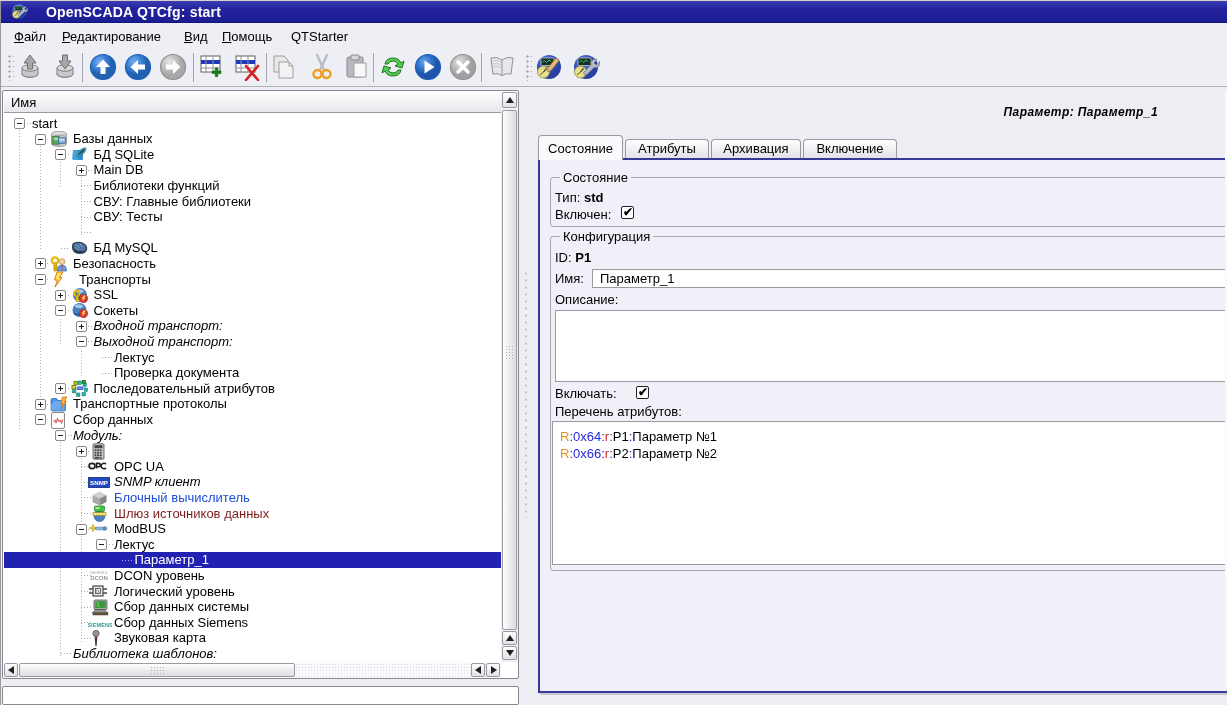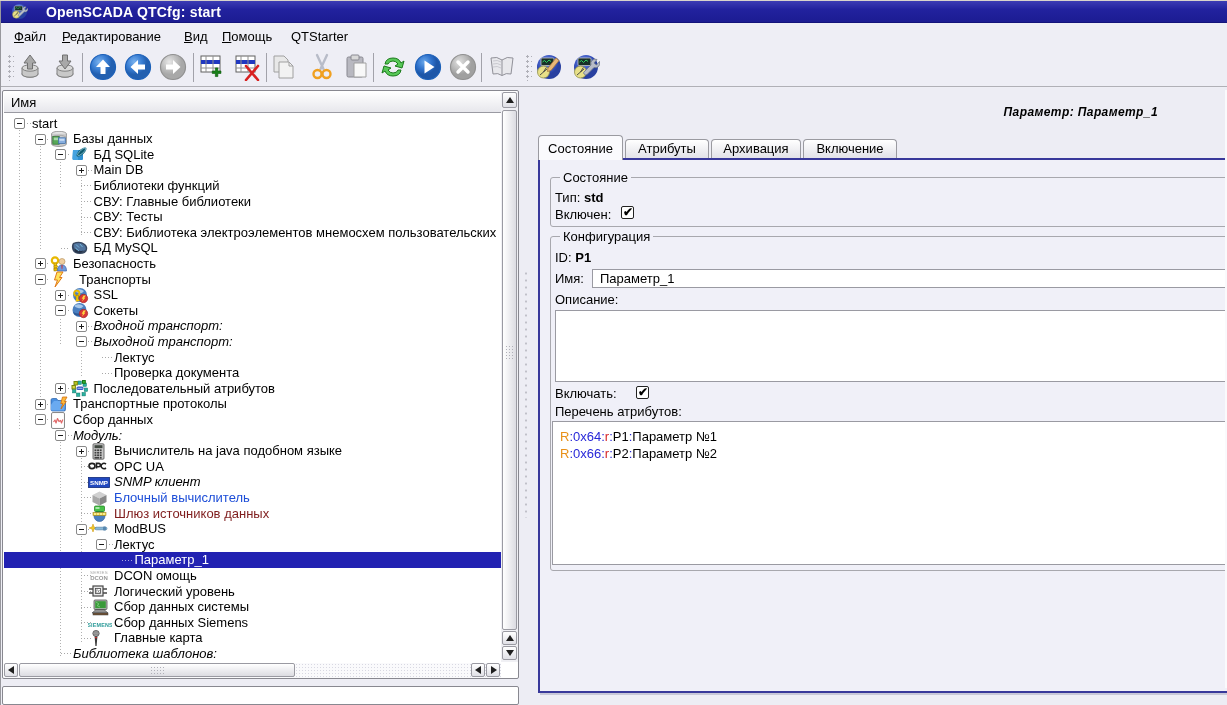--- a/index.html
+++ b/index.html
@@ -270,21 +270,20 @@
         <i class="v"></i>
       </div>
 <div class="tt" style="left:89.5px;top:162.4px;color:#000000;">Main DB</div>
 <div class="hd" style="left:76.0px;top:185.3px;width:12.5px;background-image:radial-gradient(circle, #a8a8a8 0.55px, transparent 0.7px);"></div>
 <div class="tt" style="left:89.5px;top:178.0px;color:#000000;">Библиотеки функций</div>
 <div class="hd" style="left:76.0px;top:200.9px;width:12.5px;background-image:radial-gradient(circle, #a8a8a8 0.55px, transparent 0.7px);"></div>
 <div class="tt" style="left:89.5px;top:193.6px;color:#000000;">СВУ: Главные библиотеки</div>
 <div class="hd" style="left:76.0px;top:216.5px;width:12.5px;background-image:radial-gradient(circle, #a8a8a8 0.55px, transparent 0.7px);"></div>
 <div class="tt" style="left:89.5px;top:209.2px;color:#000000;">СВУ: Тесты</div>
 <div class="hd" style="left:76.0px;top:232.1px;width:12.5px;background-image:radial-gradient(circle, #a8a8a8 0.55px, transparent 0.7px);"></div>
-<div class="tt" style="left:89.5px;top:224.8px;color:#000000;">СВУ: Библиотека электроэлементов мнемосхем пользовательских</div>
 <div class="hd" style="left:55.5px;top:247.7px;width:10.5px;background-image:radial-gradient(circle, #a8a8a8 0.55px, transparent 0.7px);"></div>
 <div style="position:absolute;left:66.5px;top:240.0px;width:18px;height:17px;"><svg width="18" height="16" viewBox="0 0 18 16">
 <path d="M2 3 q7 -3 12 1 q3 2.5 2 6 q-1 4 -7 4 q-6 0 -7.5 -4 q-1.5 -4 0.5 -7z" fill="#37475f"></path>
 <path d="M3 4 q6 -2.5 10 1 q2.5 2 1.5 5 q-4 2 -9 0 q-4 -2 -2.5 -6z" fill="#51749e"></path>
 <path d="M4 9 q4 3 8 1.5 l-1.5 2 q-4 1 -6.5 -1z" fill="#243248"></path>
 <path d="M5 4.5 l3 3 m1 -3.5 l2.5 3 m-7 1 l3.5 3" stroke="#7ec8e8" stroke-width="0.8" fill="none"></path>
 </svg></div>
 <div class="tt" style="left:89.5px;top:240.4px;color:#000000;">БД MySQL</div>
 <div class="hd" style="left:42.0px;top:263.3px;width:3.5px;background-image:radial-gradient(circle, #a8a8a8 0.55px, transparent 0.7px);"></div>
 <div class="exp" style="left:30.5px;top:258.3px;">
@@ -413,21 +412,20 @@
 <rect x="3.5" y="8.9" width="1.9" height="1.7"></rect>
             <rect x="6.1" y="8.9" width="1.9" height="1.7"></rect>
             <rect x="8.7" y="8.9" width="1.9" height="1.7"></rect>
 <rect x="3.5" y="11.4" width="1.9" height="1.7"></rect>
             <rect x="6.1" y="11.4" width="1.9" height="1.7"></rect>
             <rect x="8.7" y="11.4" width="1.9" height="1.7"></rect>
 <rect x="3.5" y="13.9" width="4.5" height="1.7"></rect>
             <rect x="8.7" y="13.9" width="1.9" height="1.7"></rect>
 </g>
 </svg></div>
-<div class="tt" style="left:110.0px;top:443.2px;color:#000000;">Вычислитель на java подобном языке</div>
 <div class="hd" style="left:76.0px;top:466.1px;width:10.5px;background-image:radial-gradient(circle, #a8a8a8 0.55px, transparent 0.7px);"></div>
 <div style="position:absolute;left:84.0px;top:458.4px;width:18px;height:17px;"><svg width="20" height="12" viewBox="0 0 20 12">
 <ellipse cx="4" cy="6" rx="3" ry="2.6" fill="none" stroke="#202020" stroke-width="1.6"></ellipse>
 <path d="M8.5 8.6 V3.4 h2.2 a1.7 1.7 0 0 1 0 3.4 h-2.2" fill="none" stroke="#202020" stroke-width="1.6"></path>
 <path d="M18 4 a3 2.6 0 1 0 0 4" fill="none" stroke="#202020" stroke-width="1.6"></path>
 </svg></div>
 <div class="tt" style="left:110.0px;top:458.8px;color:#000000;">OPC UA</div>
 <div class="hd" style="left:76.0px;top:481.7px;width:10.5px;background-image:radial-gradient(circle, #a8a8a8 0.55px, transparent 0.7px);"></div>
 <div style="position:absolute;left:84.0px;top:474.0px;width:18px;height:17px;"><svg width="22" height="11" viewBox="0 0 22 11">
 <rect x="0.5" y="0.5" width="21" height="10" fill="#2048c0" stroke="#102878" stroke-width="0.8"></rect>
@@ -470,21 +468,21 @@
       </div>
 <div class="tt" style="left:110.0px;top:536.8px;color:#000000;">Лектус</div>
 <div style="position:absolute;left:0;top:552.4px;width:100%;height:16px;background:#2222b2;"></div>
 <div class="hd" style="left:117.0px;top:559.7px;width:12.5px;opacity:.9;background-image:radial-gradient(circle, #b8b8e8 0.55px, transparent 0.7px);"></div>
 <div class="tt" style="left:130.5px;top:552.4px;color:#ffffff;">Параметр_1</div>
 <div class="hd" style="left:76.0px;top:575.3px;width:10.5px;background-image:radial-gradient(circle, #a8a8a8 0.55px, transparent 0.7px);"></div>
 <div style="position:absolute;left:84.0px;top:567.6px;width:18px;height:17px;"><svg width="22" height="13" viewBox="0 0 22 13">
 <text x="11" y="5" font-family="Liberation Sans, sans-serif" font-size="4.4" fill="#a8a8a8" text-anchor="middle" letter-spacing="0.3">SERIES</text>
 <text x="11" y="11" font-family="Liberation Sans, sans-serif" font-size="6" font-weight="bold" fill="#989898" text-anchor="middle">DCON</text>
 </svg></div>
-<div class="tt" style="left:110.0px;top:568.0px;color:#000000;">DCON омощь</div>
+<div class="tt" style="left:110.0px;top:568.0px;color:#000000;">DCON уровень</div>
 <div class="hd" style="left:76.0px;top:590.9px;width:10.5px;background-image:radial-gradient(circle, #a8a8a8 0.55px, transparent 0.7px);"></div>
 <div style="position:absolute;left:84.0px;top:583.2px;width:18px;height:17px;"><svg width="20" height="16" viewBox="0 0 20 16">
 <rect x="5" y="3" width="10" height="10" fill="#e8e8e8" stroke="#484848" stroke-width="1.2"></rect>
 <rect x="7.5" y="5.5" width="5" height="5" fill="#ffffff" stroke="#484848" stroke-width="0.8"></rect>
 <path d="M1 6 h4 M1 10 h4 M15 6 h4 M15 10 h4" stroke="#484848" stroke-width="1.6"></path>
 <text x="10" y="9.8" font-family="Liberation Sans, sans-serif" font-size="4.5" fill="#404040" text-anchor="middle">fx</text>
 </svg></div>
 <div class="tt" style="left:110.0px;top:583.6px;color:#000000;">Логический уровень</div>
 <div class="hd" style="left:76.0px;top:606.5px;width:10.5px;background-image:radial-gradient(circle, #a8a8a8 0.55px, transparent 0.7px);"></div>
 <div style="position:absolute;left:87.0px;top:598.8px;width:18px;height:17px;"><svg width="19" height="17" viewBox="0 0 19 17">
@@ -500,21 +498,21 @@
 <text x="12" y="6.8" font-family="Liberation Sans, sans-serif" font-size="5.4" font-weight="bold" fill="#2b9a98" text-anchor="middle" letter-spacing="0.2">SIEMENS</text>
 </svg></div>
 <div class="tt" style="left:110.0px;top:614.8px;color:#000000;">Сбор данных Siemens</div>
 <div class="hd" style="left:76.0px;top:637.7px;width:10.5px;background-image:radial-gradient(circle, #a8a8a8 0.55px, transparent 0.7px);"></div>
 <div style="position:absolute;left:87.0px;top:630.0px;width:18px;height:17px;"><svg width="10" height="17" viewBox="0 0 10 17">
 <ellipse cx="5" cy="3.4" rx="3.2" ry="3" fill="#b0b0b0" stroke="#404040" stroke-width="0.7"></ellipse>
 <path d="M2.5 3 h5 M2.2 4.4 h5.6 M3 1.8 h4" stroke="#606060" stroke-width="0.5"></path>
 <path d="M3.6 6.3 L4.4 16 h1.2 L6.4 6.3 z" fill="#383838"></path>
 <rect x="3.9" y="7" width="2.2" height="1.2" fill="#c03030"></rect>
 </svg></div>
-<div class="tt" style="left:110.0px;top:630.4px;color:#000000;">Главные карта</div>
+<div class="tt" style="left:110.0px;top:630.4px;color:#000000;">Звуковая карта</div>
 <div class="hd" style="left:55.5px;top:653.3px;width:12.5px;background-image:radial-gradient(circle, #a8a8a8 0.55px, transparent 0.7px);"></div>
 <div class="tt" style="left:69.0px;top:646.0px;color:#000000;font-style:italic;">Библиотека шаблонов:</div>
 </div>
 </div>
 
 <div class="abs" style="left:501px;top:92px;width:17px;height:570px;background:#f0f0f4;"></div>
 <div class="abs" style="left:502px;top:92px;width:15px;height:16px;background:linear-gradient(#ffffff,#e0e0e6);border:1px solid #9a9aa2;border-radius:2px;"></div>
 <div class="abs" style="left:506px;top:97px;width:0;height:0;border-left:4px solid transparent;border-right:4px solid transparent;border-bottom:6px solid #202020;"></div>
 <div class="abs" style="left:502px;top:110px;width:15px;height:520px;background:linear-gradient(90deg,#ffffff,#dcdce2);border:1px solid #9a9aa2;border-radius:2px;"></div>
 <div class="abs" style="left:505px;top:345px;width:9px;height:14px;background-image:radial-gradient(circle,#b0b0b8 0.8px,transparent 1px);background-size:3px 3px;"></div>

